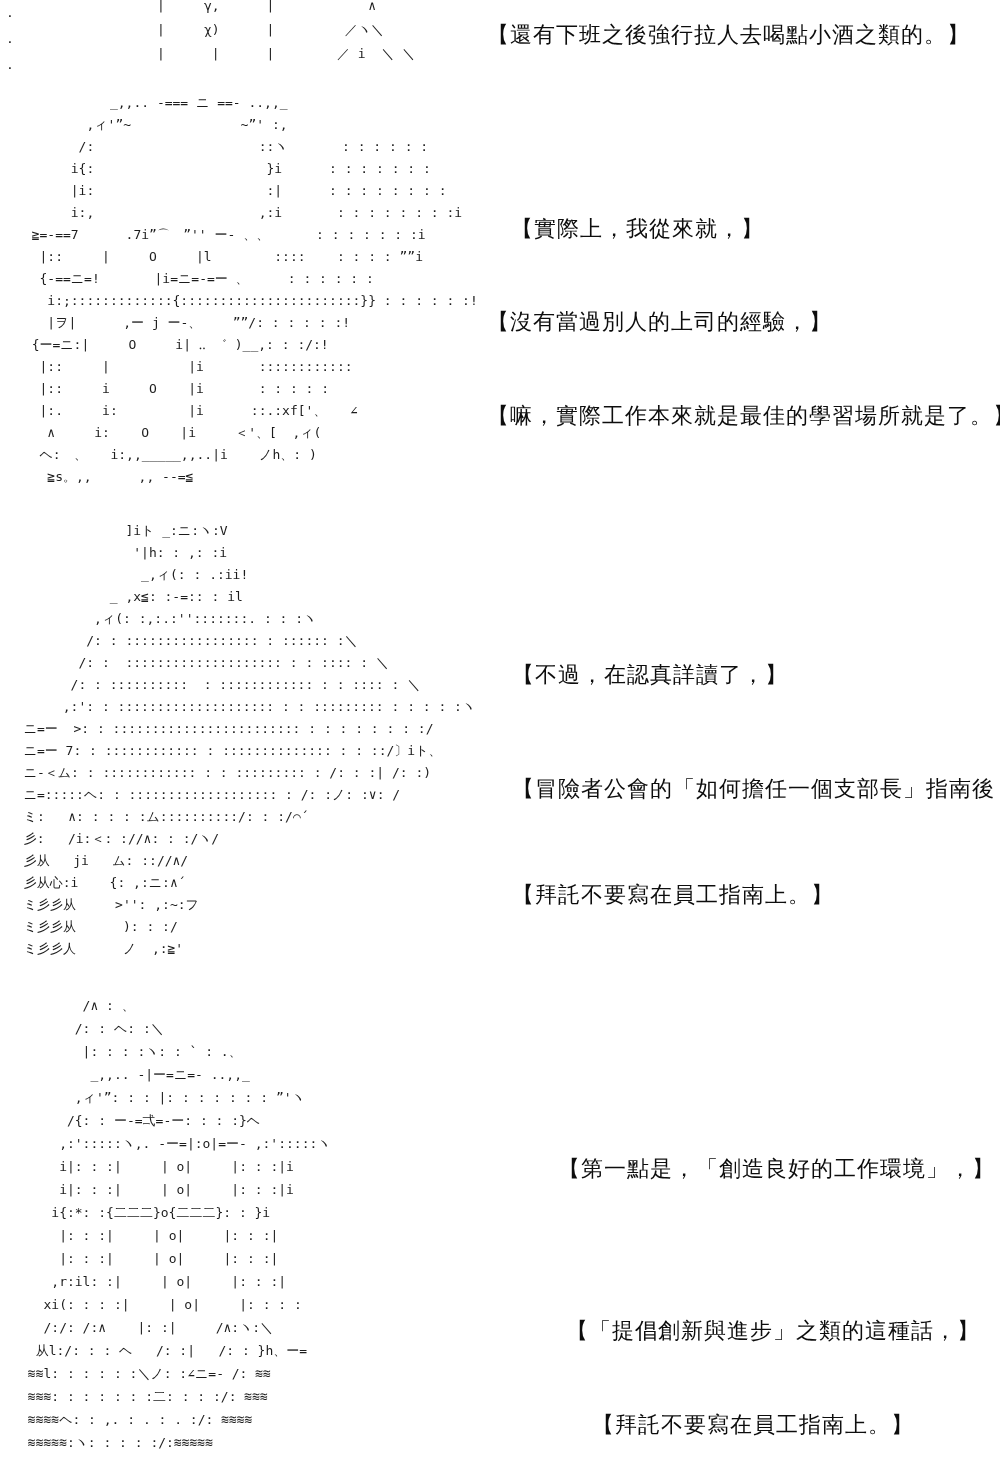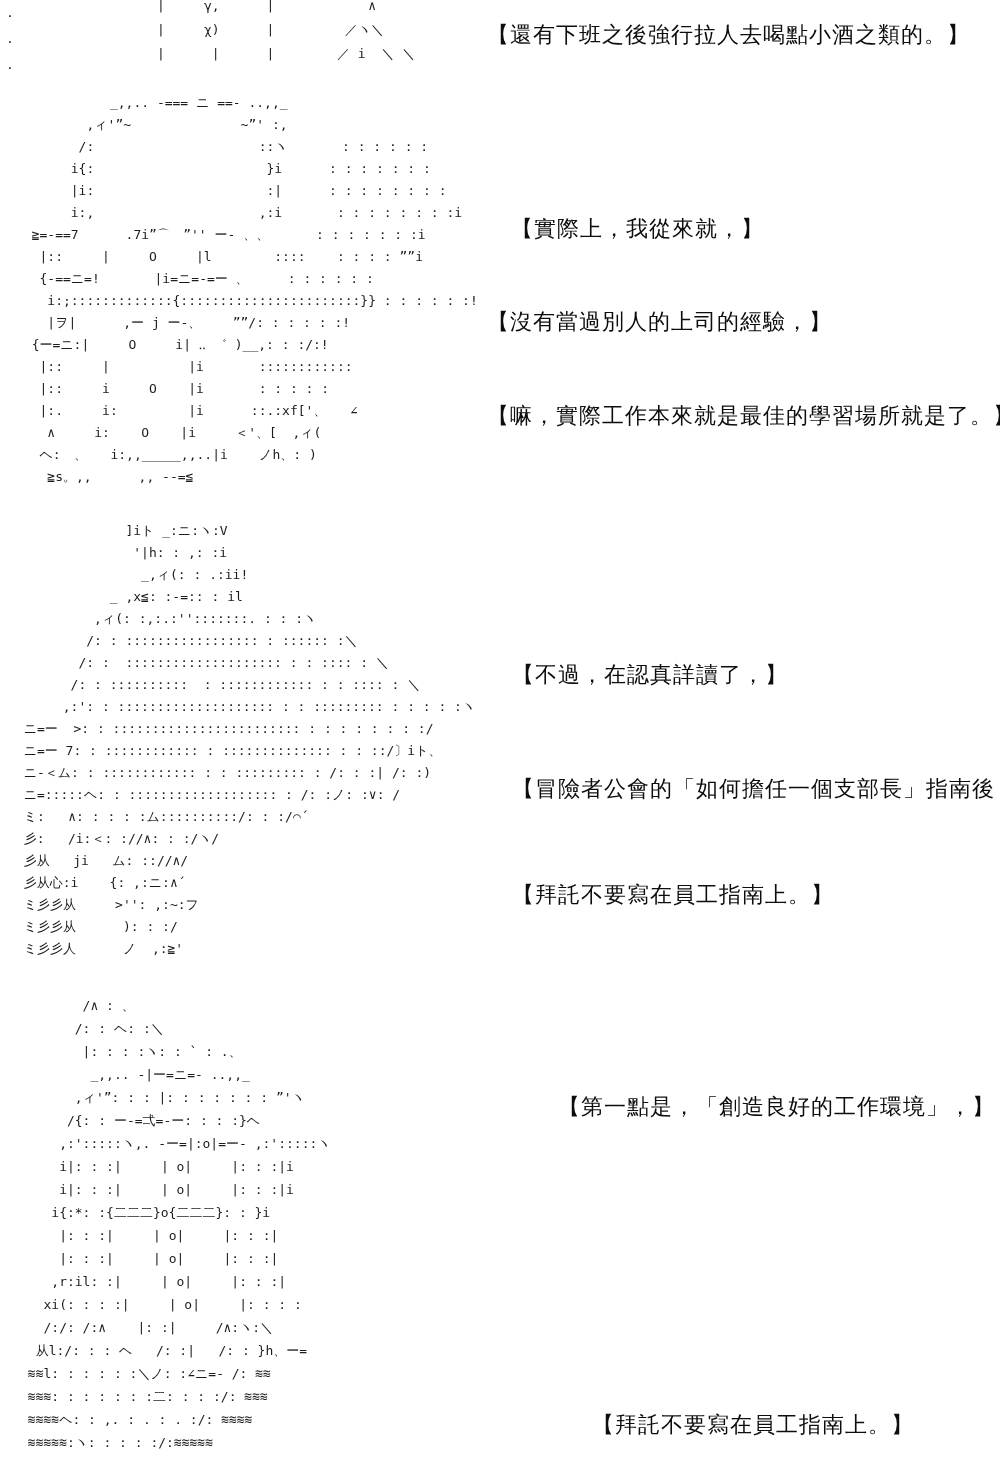--- a/index.html
+++ b/index.html
@@ -102,16 +102,17 @@
      |: : :|     | o|     |: : :|
      |: : :|     | o|     |: : :|
     ,r:il: :|     | o|     |: : :|
    xi(: : : :|     | o|     |: : : :
    /:/: /:∧    |: :|     /∧:ヽ:＼
   从l:/: : : ヘ   /: :|   /: : }h、ー=
  ≋≋l: : : : : :＼ノ: :∠ニ=- /: ≋≋
  ≋≋≋: : : : : : :二: : : :/: ≋≋≋
  ≋≋≋≋ヘ: : ,. : . : . :/: ≋≋≋≋
  ≋≋≋≋≋:ヽ: : : : :/:≋≋≋≋≋</pre>
-  <div class="dlg" style="left:558px; top:1092px;">【第一點是，「創造良好的工作環境」，】</div>
+  <div class="dlg" style="left:558px; top:1154px;">【第一點是，「創造良好的工作環境」，】</div>
+  <div class="dlg" style="left:566px; top:1316px;">【「提倡創新與進步」之類的這種話，】</div>
   <div class="dlg" style="left:592px; top:1410px;">【拜託不要寫在員工指南上。】</div>
 
 </div>
 
 </body></html>

